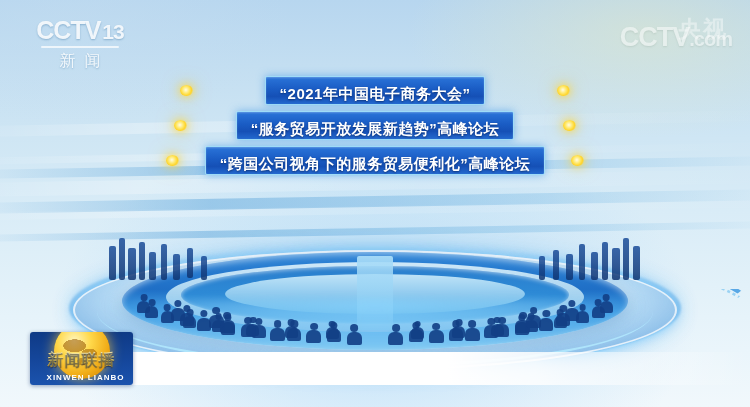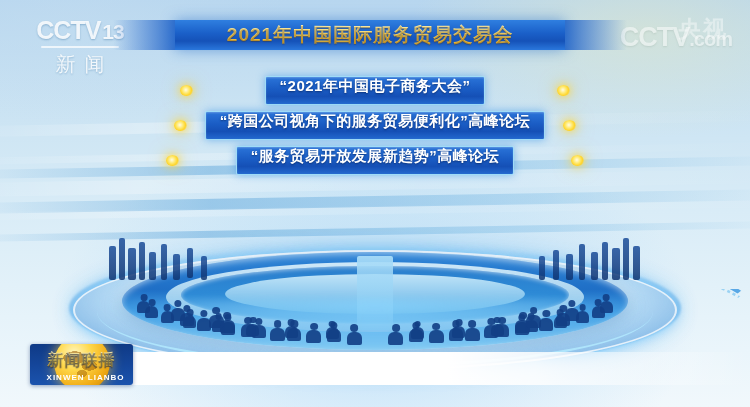--- a/index.html
+++ b/index.html
@@ -71,21 +71,21 @@
   .title-band::after{right:-62px;background:linear-gradient(270deg,rgba(26,95,200,0),rgba(26,95,200,.85));}
   .title-text{position:absolute;left:0;top:0;width:100%;height:100%;display:flex;
     align-items:center;justify-content:center;font-size:19px;font-weight:bold;letter-spacing:1px;
     background:linear-gradient(180deg,#fff7cf 0%,#ffe98a 35%,#f3c545 62%,#e8b02f 100%);
     -webkit-background-clip:text;background-clip:text;color:transparent;
     text-shadow:0 1px 1px rgba(80,45,0,.35);z-index:2;}
 
   
   .list{position:absolute;left:0;top:74px;width:750px;}
   .row{position:relative;height:32px;margin-bottom:3px;display:flex;align-items:center;justify-content:center;}
-  .chip{display:inline-flex;align-items:flex-start;justify-content:center;height:27px;padding:0 14px;
+  .chip{display:inline-flex;align-items:flex-end;justify-content:center;height:27px;padding:0 14px;
     background:linear-gradient(180deg,#2a74d9 0%,#1a5cc4 45%,#1550b6 72%,#2469cf 100%);
     border:1px solid #9fdcf7;border-radius:2px;
     box-shadow:0 0 8px rgba(60,150,230,.6),inset 0 1px 2px rgba(255,255,255,.25);
     color:#fff;font-size:15px;font-weight:bold;letter-spacing:.5px;white-space:nowrap;
     text-shadow:0 1px 2px rgba(0,20,60,.55);}
   .row.final .chip{
     background:linear-gradient(180deg,rgba(40,110,200,.55),rgba(20,70,160,.55));
     border:none;box-shadow:none;height:30px;padding:0 10px;
     font-size:19px;letter-spacing:1px;
     background-image:none;
@@ -101,21 +101,21 @@
   .row:nth-child(1) .dot.l{left:180px;} .row:nth-child(1) .dot.r{right:180px;}
   .row:nth-child(3) .dot.l{left:166px;} .row:nth-child(3) .dot.r{right:166px;}
   .row:nth-child(5) .dot.l{left:162px;} .row:nth-child(5) .dot.r{right:162px;}
 
   
   .cctv13{position:absolute;left:30px;top:16px;width:100px;text-align:center;opacity:.9;}
   .cctv13 .main{font-size:25px;font-weight:bold;color:rgba(255,255,255,.92);letter-spacing:-1px;
      text-shadow:0 1px 2px rgba(90,140,180,.6);}
   .cctv13 .main .n{font-size:21px;margin-left:2px;}
   .cctv13 .ul{height:2px;background:rgba(255,255,255,.8);width:78px;margin:1px auto 3px;border-radius:1px;}
-  .cctv13 .sub{font-size:20px;color:rgba(255,255,255,.9);letter-spacing:9px;text-indent:9px;
+  .cctv13 .sub{font-size:16px;color:rgba(255,255,255,.9);letter-spacing:9px;text-indent:9px;
      text-shadow:0 1px 2px rgba(90,140,180,.55);}
 
   
   .wm{position:absolute;right:18px;top:22px;opacity:.55;color:rgba(255,255,255,.92);
       font-size:27px;font-weight:bold;letter-spacing:-1px;text-shadow:0 1px 2px rgba(140,160,150,.5);}
   .wm .com{font-size:20px;font-weight:600;text-align:center;}
   .wm-cn{position:absolute;right:22px;top:14px;font-size:23px;color:rgba(255,255,255,.42);
       letter-spacing:2px;font-weight:bold;}
 
   
@@ -123,21 +123,21 @@
   .swoosh i{position:absolute;border-radius:50%;}
   .sw1{left:10px;top:-58px;width:420px;height:120px;border:9px solid #1f6fd0;border-color:#1f6fd0 transparent transparent transparent;transform:rotate(6deg);}
   .sw2{left:28px;top:-46px;width:400px;height:110px;border:5px solid #59a8e6;border-color:#59a8e6 transparent transparent transparent;transform:rotate(6deg);}
   .sw3{left:48px;top:-36px;width:380px;height:96px;border:3px dotted #9ad2f3;border-color:#9ad2f3 transparent transparent transparent;transform:rotate(6deg);}
 
   .bottombar{position:absolute;left:120px;bottom:22px;width:630px;height:33px;
     background:linear-gradient(90deg,#ffffff 0%,#ffffff 52%,rgba(255,255,255,.85) 66%,rgba(255,255,255,.35) 84%,rgba(255,255,255,0) 100%);}
   .bottomtext{position:absolute;left:135px;bottom:26px;font-size:22px;font-weight:bold;color:#124a96;
     letter-spacing:.5px;}
 
-  .nlogo{position:absolute;left:30px;bottom:22px;width:103px;height:41px;border-radius:3px;
+  .nlogo{position:absolute;left:30px;bottom:22px;width:103px;height:53px;border-radius:3px;
     background:linear-gradient(180deg,#0f3a86 0%,#15479c 55%,#1b53ad 100%);
     box-shadow:0 1px 4px rgba(20,50,110,.45);overflow:hidden;}
   .globe{position:absolute;left:50%;top:-9px;transform:translateX(-50%);width:56px;height:56px;border-radius:50%;
     background:radial-gradient(circle at 36% 32%,#fff6bd 0%,#ffd84a 32%,#f0ab16 66%,#c07b06 100%);
     box-shadow:0 0 13px rgba(255,205,60,.75);}
   .globe::after{content:"";position:absolute;inset:6px 5px;border-radius:50%;
     background:
       radial-gradient(ellipse 16px 9px at 34% 38%, rgba(150,85,0,.55) 0 70%, rgba(0,0,0,0) 72%),
       radial-gradient(ellipse 11px 7px at 66% 56%, rgba(150,85,0,.5) 0 70%, rgba(0,0,0,0) 72%),
       radial-gradient(ellipse 7px 5px at 50% 74%, rgba(150,85,0,.45) 0 70%, rgba(0,0,0,0) 72%);}
@@ -243,43 +243,40 @@
     </div>
     <div class="ul"></div>
     <div class="sub">新闻</div>
   </div>
 
   <div class="wm-cn">央视</div>
   <div class="wm">
     <span>CCTV</span><span class="com">.com</span>
   </div>
 
-  <div class="title-band">
-    <div class="title-text">2021年中国国际服务贸易交易会</div>
-  </div>
 
   <div class="list" id="list">
       <div class="row">
         <span class="dot l"></span>
         <span class="chip">
           <span>“2021年中国电子商务大会”</span>
         </span>
         <span class="dot r"></span>
       </div>
       <div class="row">
         <span class="dot l"></span>
         <span class="chip">
-          <span>“跨国公司视角下的服务贸易便利化”高峰论坛</span>
+          <span>“服务贸易开放发展新趋势”高峰论坛</span>
         </span>
         <span class="dot r"></span>
       </div>
       <div class="row">
         <span class="dot l"></span>
         <span class="chip">
-          <span>“服务贸易开放发展新趋势”高峰论坛</span>
+          <span>“跨国公司视角下的服务贸易便利化”高峰论坛</span>
         </span>
         <span class="dot r"></span>
       </div>
     </div>
 
   <div class="swoosh">
     <i class="sw1"></i>
     <i class="sw2"></i>
     <i class="sw3"></i>
   </div>

